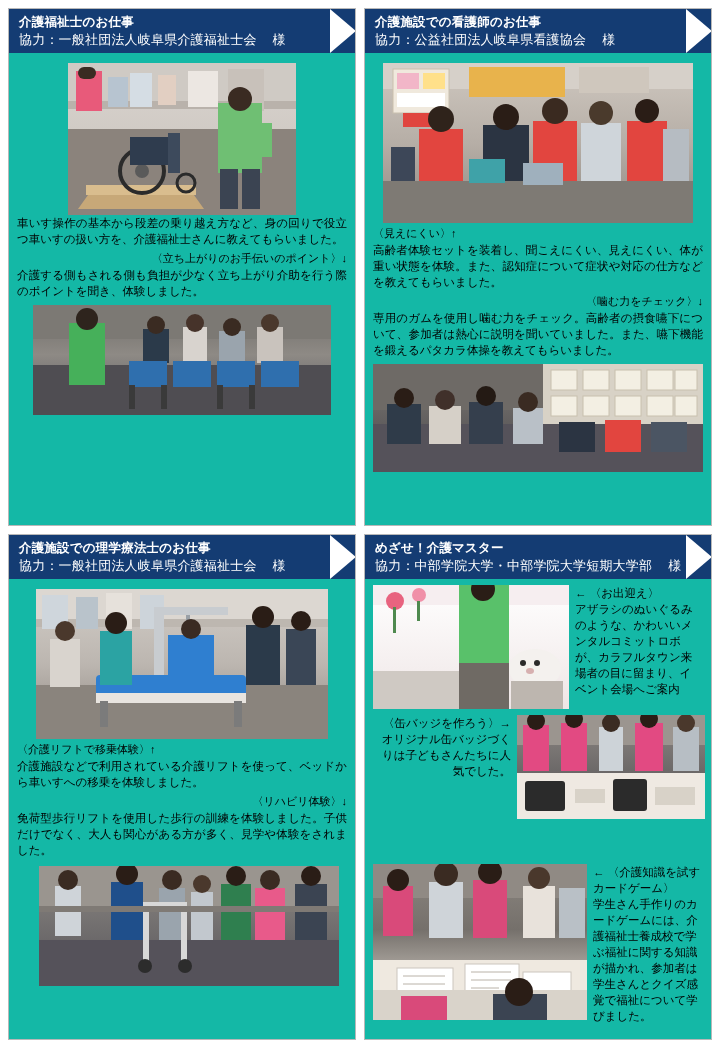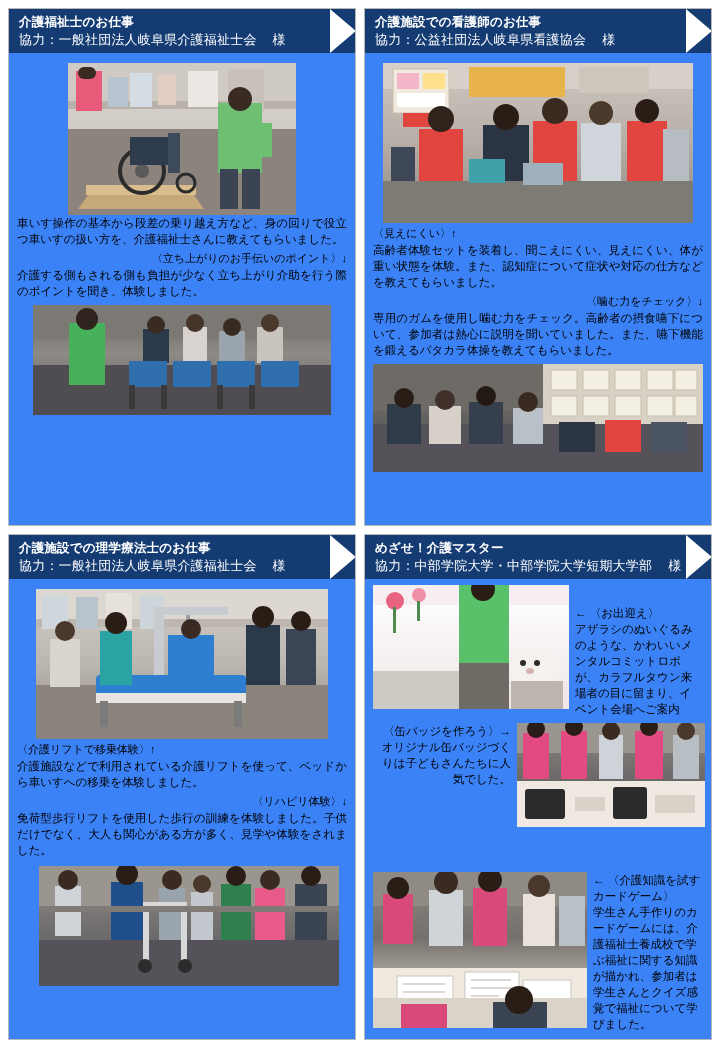--- a/index.html
+++ b/index.html
@@ -22,21 +22,21 @@
     padding: 8px;
     display: grid;
     grid-template-columns: 348px 348px;
     grid-template-rows: 518px 506px;
     gap: 8px 8px;
   }
   .panel {
     position: relative;
     border: 1px solid #b8b8b8;
     box-sizing: border-box;
-    background: #3b82f6;
+    background: #14b8a6;
     overflow: hidden;
   }
   
   .banner {
     position: relative;
     height: 44px;
     background: #143c73;
     color: #ffffff;
     box-sizing: border-box;
     padding: 4px 10px 0 10px;
@@ -112,21 +112,21 @@
   .p4row {
     display: flex;
     gap: 6px;
     align-items: flex-start;
     margin-bottom: 6px;
   }
   .p4text {
     font-size: 11.5px;
     line-height: 16px;
   }
-  .p4-col-text { width: 118px; margin-top: 20px; }
+  .p4-col-text { width: 118px; }
   .narrow-text {
     font-size: 11.5px;
     line-height: 16px;
   }
 </style>
 </head>
 <body>
 
 <div class="page">
 

